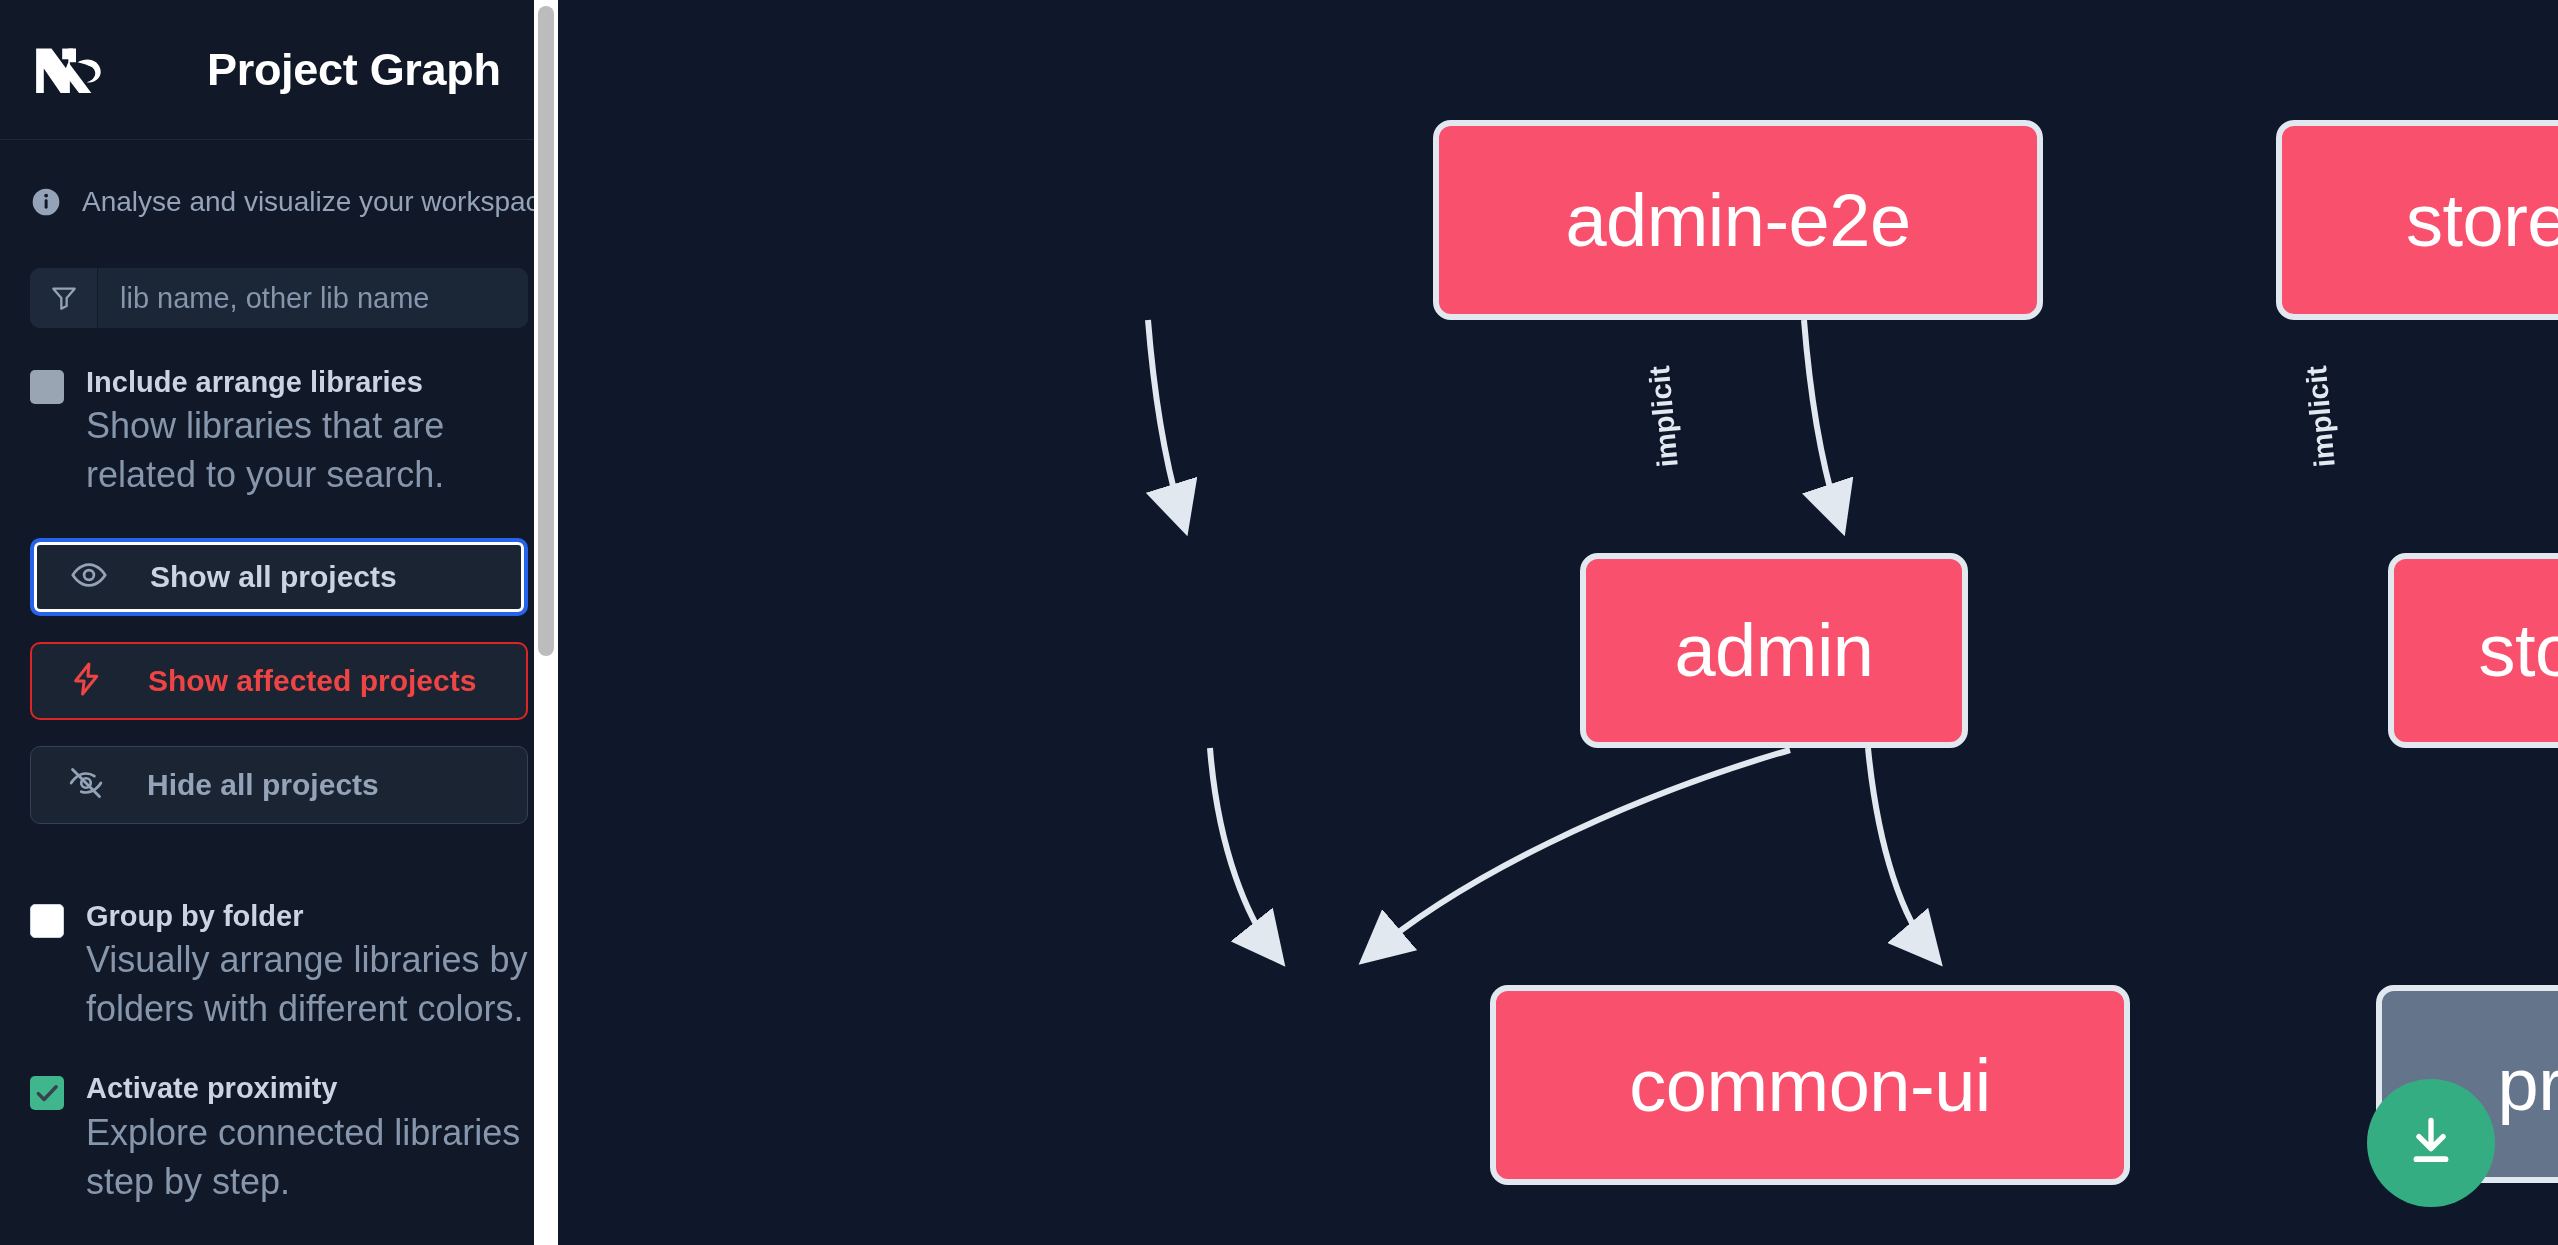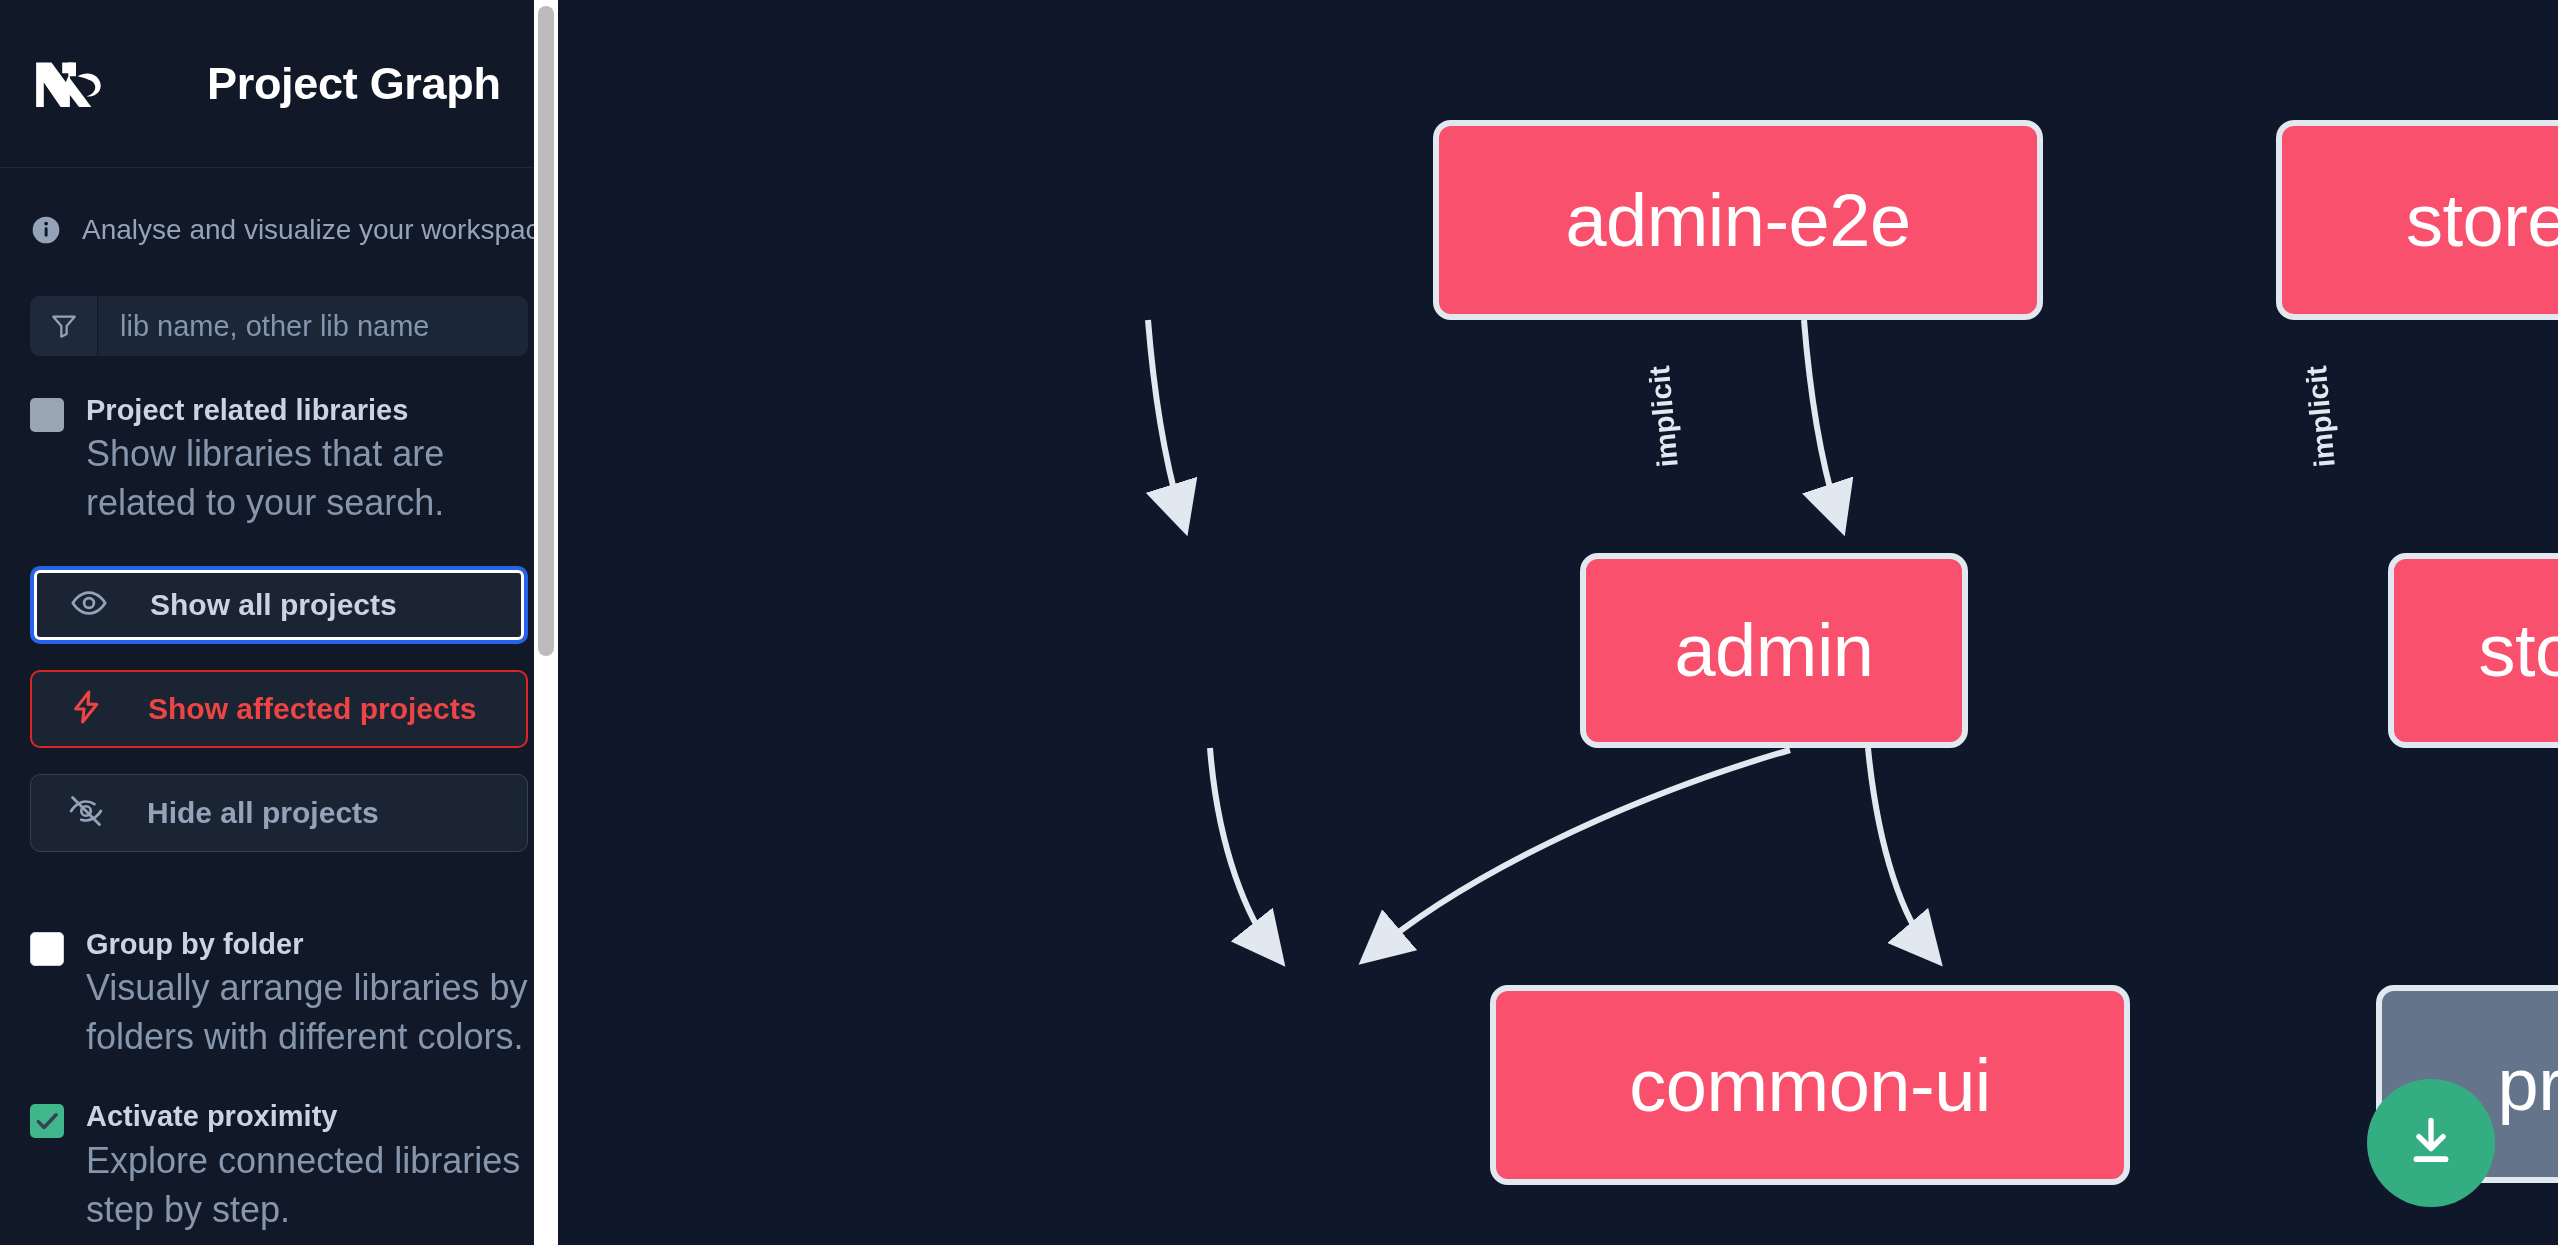--- a/index.html
+++ b/index.html
@@ -13,21 +13,21 @@
 
   
   .sidebar {
     position: relative;
     width: 558px; height: 1245px;
     background: #111827;
     flex: 0 0 558px;
     overflow: hidden;
   }
   .sb-header {
-    height: 168px;
+    height: 140px;
     display: flex; align-items: center;
     padding-left: 30px;
     border-bottom: 1px solid #1f2937;
   }
   .nx-logo { width: 92px; height: 62px; flex: 0 0 92px; }
   .app-title {
     color: #ffffff;
     font-size: 45px;
     font-weight: 700;
     margin-left: 85px;
@@ -259,21 +259,21 @@
           <svg viewBox="0 0 24 24" width="32" height="32" aria-hidden="true">
             <path d="M4 5h16l-6 7v6l-4 2v-8z" fill="none" stroke="#94a3b8" stroke-width="1.7" stroke-linejoin="round"></path>
           </svg>
         </span>
         <input class="filter-input" type="text" placeholder="lib name, other lib name" style="">
       </div>
 
       <div class="check-row">
         <span class="cb cb-grey"></span>
         <span class="check-texts">
-          <span class="check-title">Project related libraries</span>
+          <span class="check-title">Include arrange libraries</span>
           <div class="check-desc">Show libraries that are related to your search.</div>
         </span>
       </div>
 
       <div class="btn btn-show-all">
         <span>
           <svg viewBox="0 0 24 24" width="38" height="38" aria-hidden="true">
             <path d="M1.8 12S5.5 5.5 12 5.5 22.2 12 22.2 12 18.5 18.5 12 18.5 1.8 12 1.8 12z" fill="none" stroke="#94a3b8" stroke-width="1.7"></path>
             <circle cx="12" cy="12" r="3.1" fill="none" stroke="#94a3b8" stroke-width="1.7"></circle>
           </svg>

